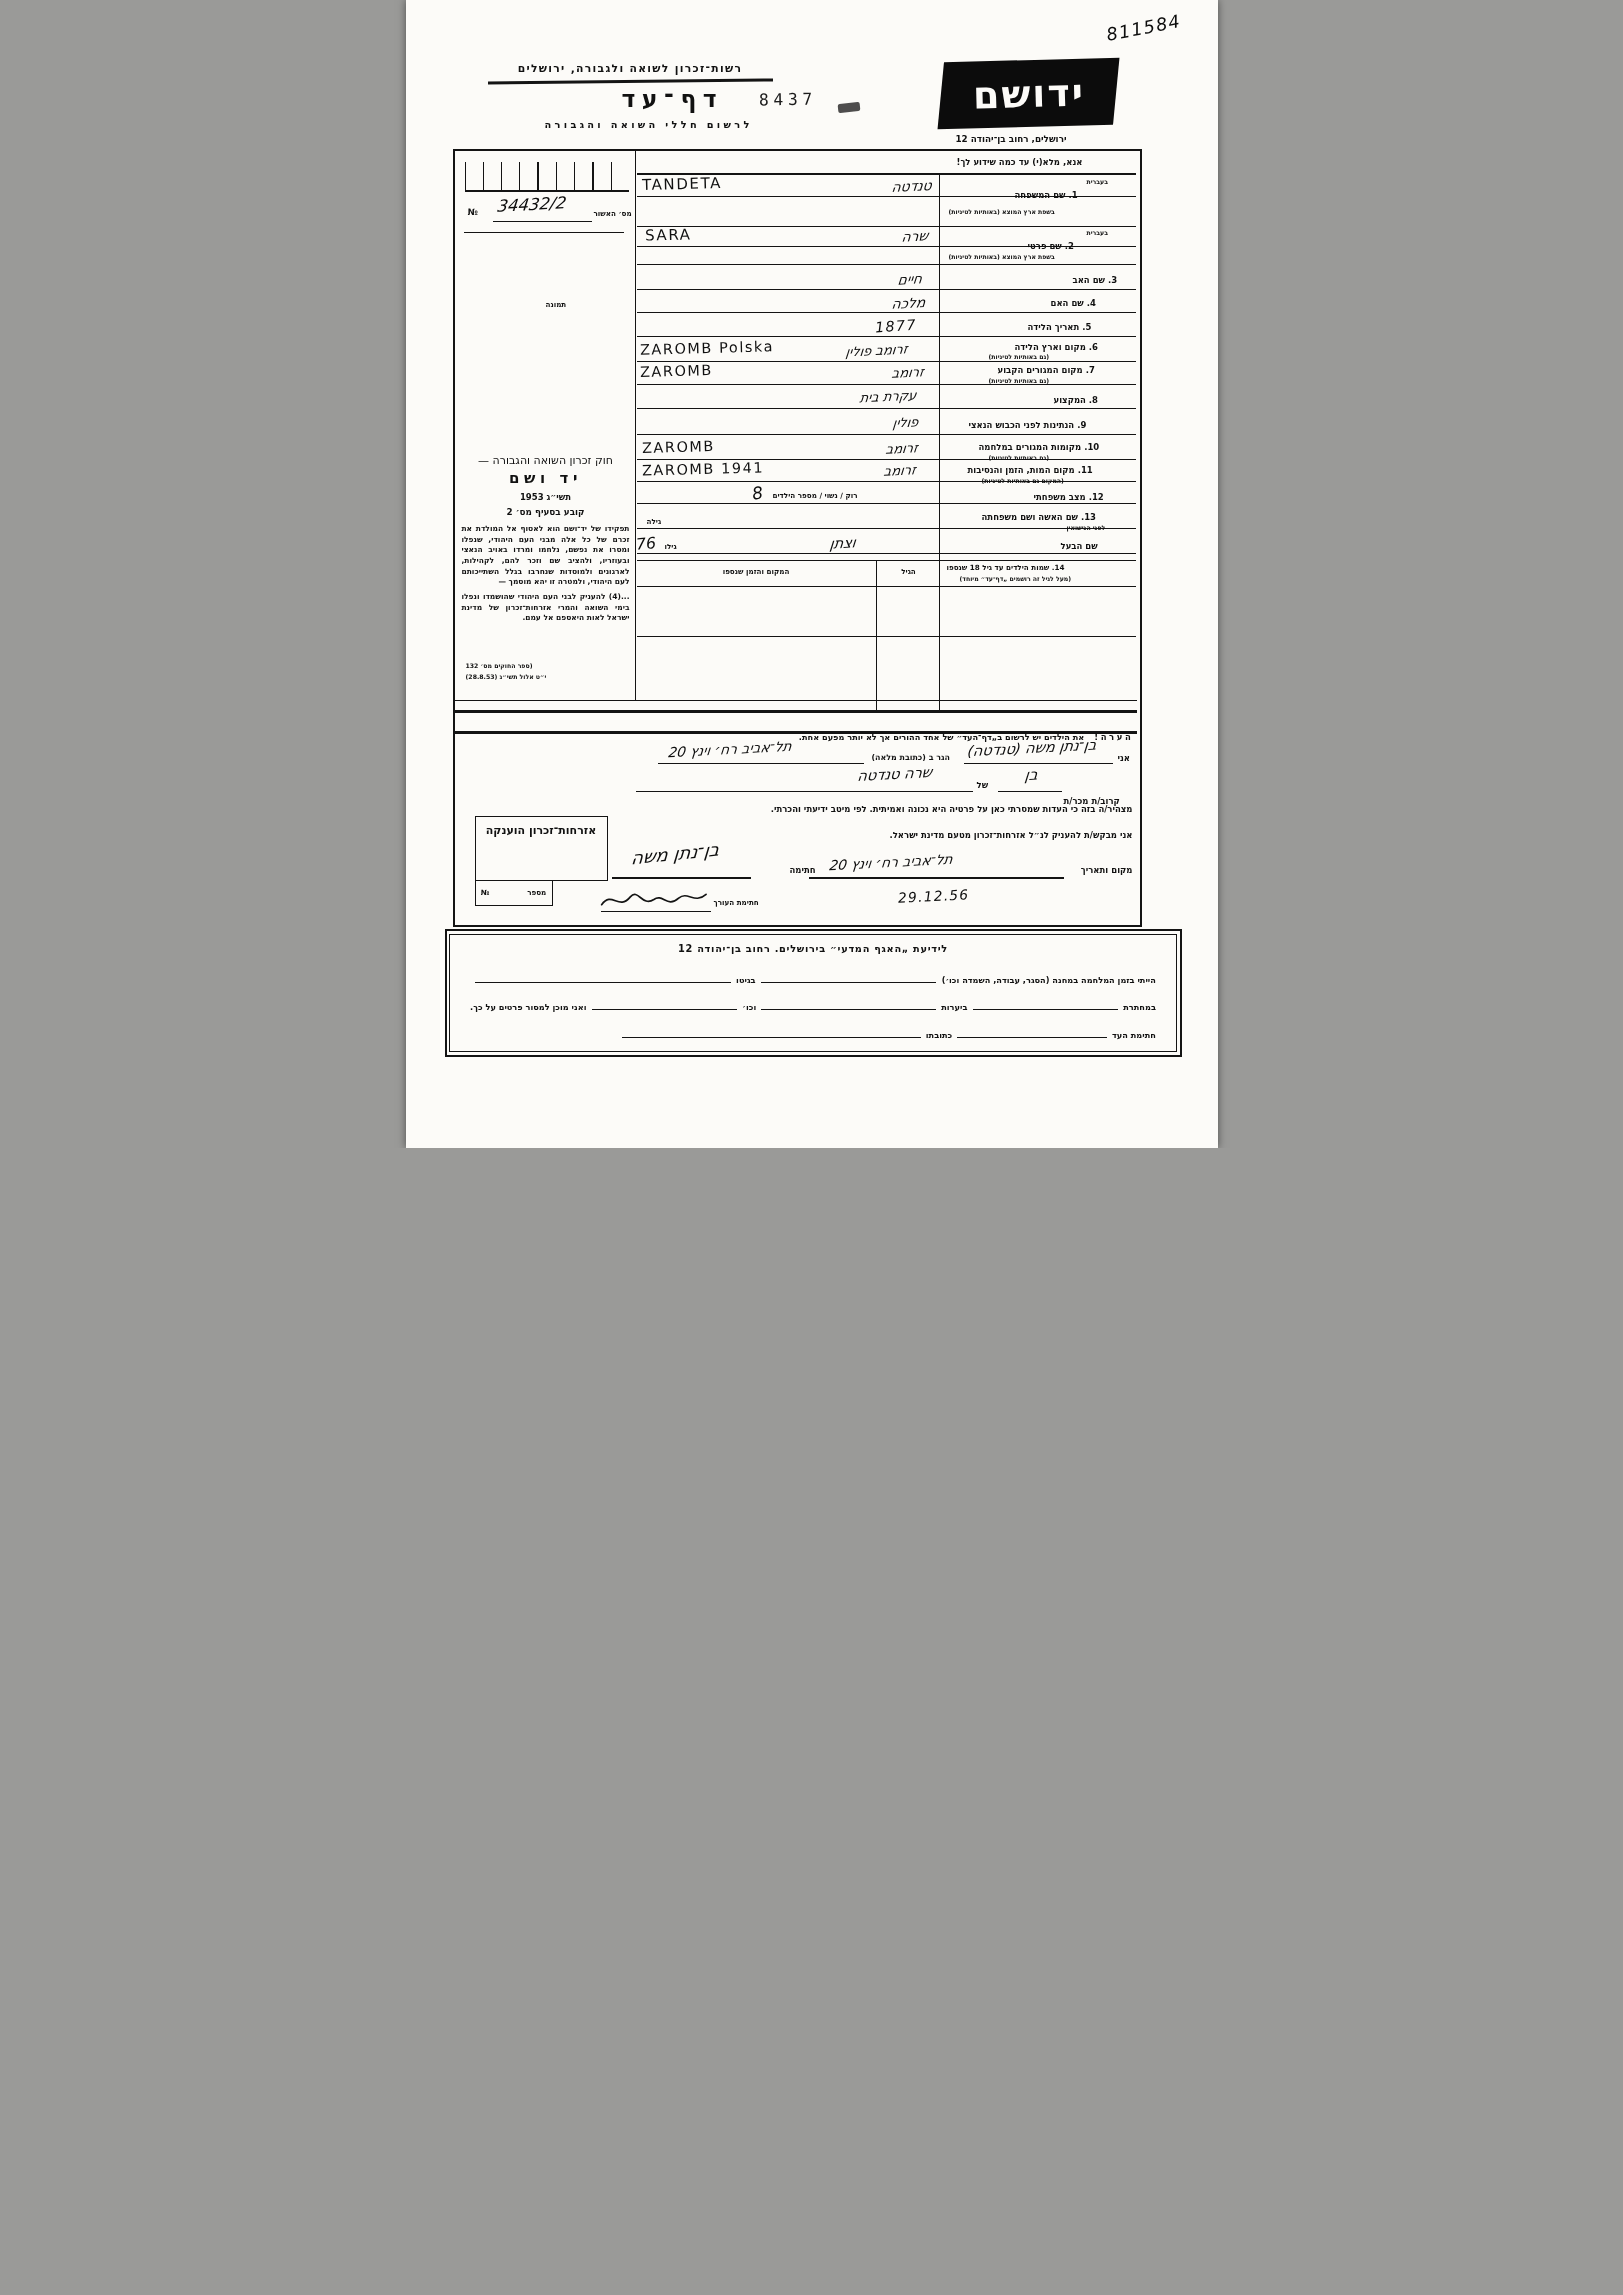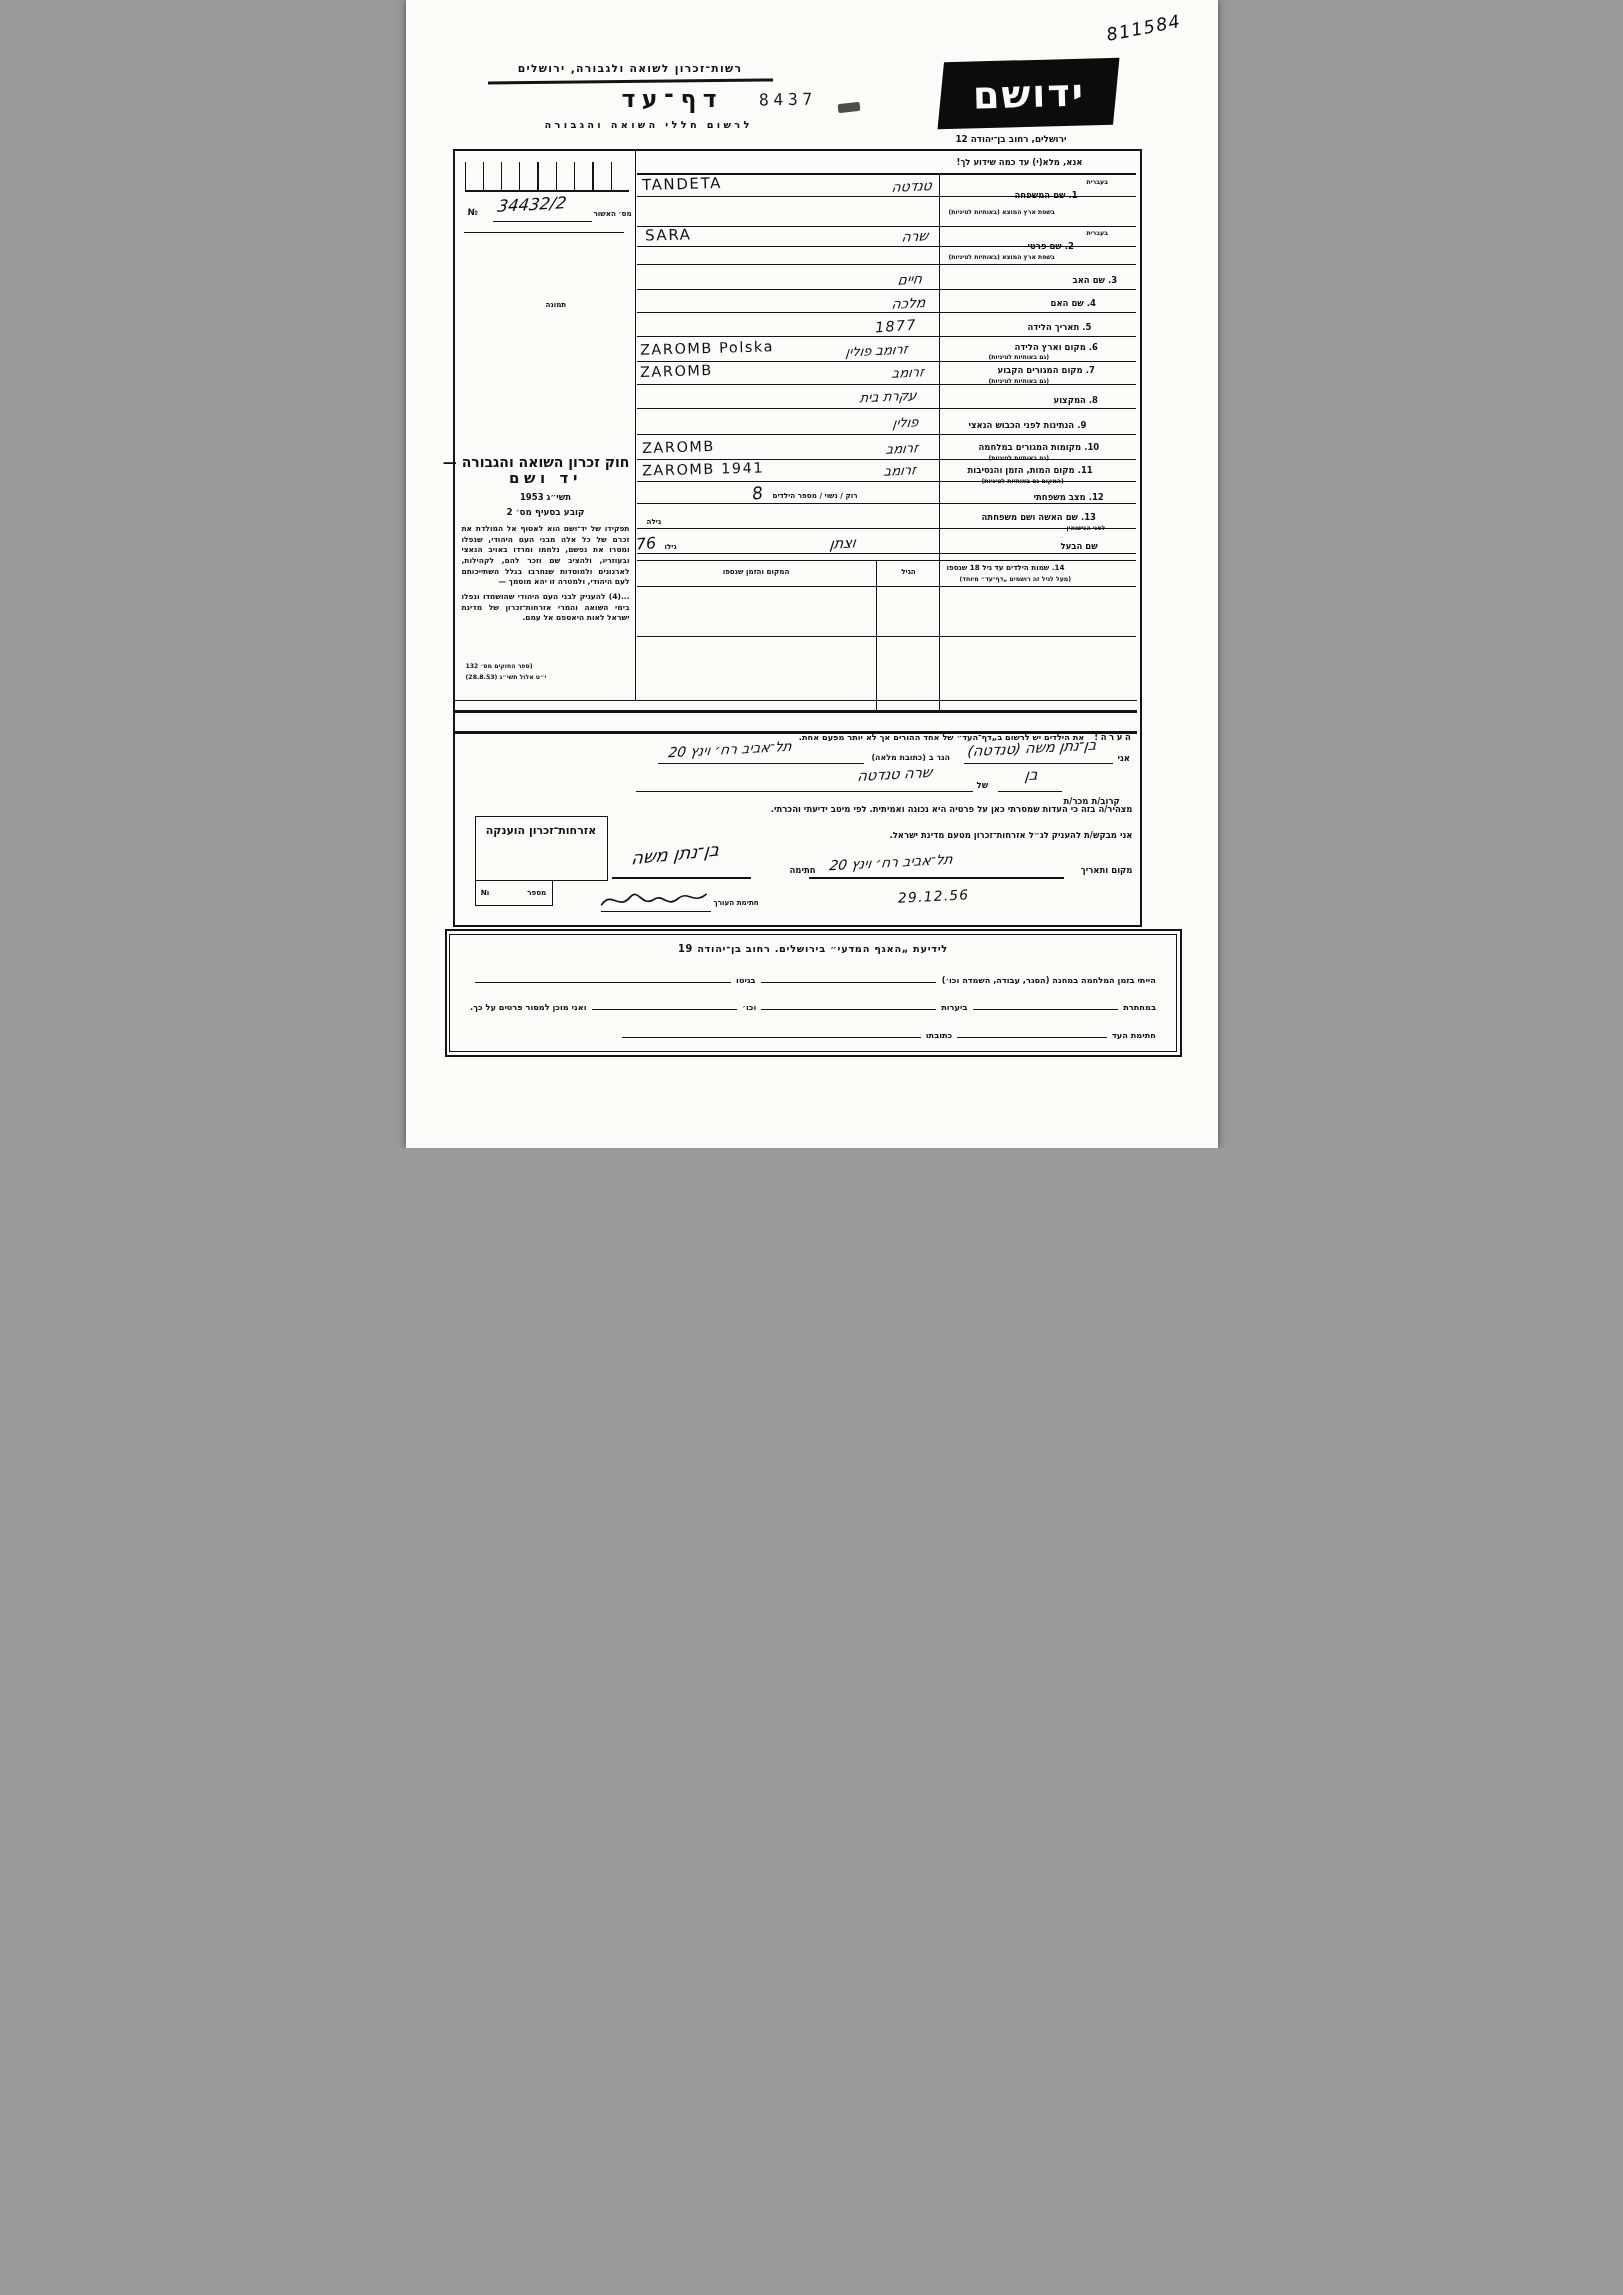--- a/index.html
+++ b/index.html
@@ -78,21 +78,21 @@
 
   <div class="comb" style="left:59px;top:162px;width:164px;height:27.5px;"></div>
   <div class="abs lbl" style="left:62px;top:207px;">№</div>
   <div class="abs hw hw-he" style="left:92px;top:195px;font-size:16.4px;">34432/2</div>
   <div class="line" style="left:87px;top:221px;width:99px;height:1.3px;"></div>
   <div class="abs lbl-sm" style="left:188px;top:209px;">מס׳ האשור</div>
   <div class="line" style="left:58px;top:232px;width:160px;height:1.3px;"></div>
 
   <div class="abs lbl-sm" style="left:140px;top:300px;">תמונה</div>
 
-  <div class="abs" style="left:56px;top:454px;width:168px;font-weight:bold;font-size:14px;">חוק זכרון השואה והגבורה —</div>
+  <div class="abs" style="left:56px;top:454px;width:168px;text-align:center;font-weight:normal;font-size:11px;">חוק זכרון השואה והגבורה —</div>
   <div class="abs" style="left:56px;top:469px;width:168px;text-align:center;font-weight:bold;font-size:15px;letter-spacing:4.6px;">יד ושם</div>
   <div class="abs" style="left:56px;top:492px;width:168px;text-align:center;font-weight:bold;font-size:8.5px;">תשי״ג 1953</div>
   <div class="abs" style="left:56px;top:507px;width:168px;text-align:center;font-weight:bold;font-size:8.8px;">קובע בסעיף מס׳ 2</div>
   <div class="abs" style="left:56px;top:524px;width:168px;white-space:normal;text-align:justify;font-weight:bold;font-size:7.5px;line-height:1.42;">תפקידו של יד־ושם הוא לאסוף אל המולדת את זכרם של כל אלה מבני העם היהודי, שנפלו ומסרו את נפשם, נלחמו ומרדו באויב הנאצי ובעוזריו, ולהציב שם וזכר להם, לקהילות, לארגונים ולמוסדות שנחרבו בגלל השתייכותם לעם היהודי, ולמטרה זו יהא מוסמך —</div>
   <div class="abs" style="left:56px;top:592px;width:168px;white-space:normal;text-align:justify;font-weight:bold;font-size:7.5px;line-height:1.42;">‏...(4) להעניק לבני העם היהודי שהושמדו ונפלו בימי השואה והמרי אזרחות־זכרון של מדינת ישראל לאות היאספם אל עמם.</div>
   <div class="abs note" style="left:60px;top:662px;">(ספר החוקים מס׳ 132</div>
   <div class="abs note" style="left:60px;top:673px;">י״ט אלול תשי״ג (28.8.53)</div>
 
   <div class="abs note" style="left:681px;top:178px;">בעברית</div>
   <div class="abs lbl" style="left:609px;top:190px;">1. שם המשפחה</div>
@@ -186,21 +186,21 @@
   <div class="thinbox" style="left:69px;top:816px;width:131px;height:63px;">
     <div style="margin-top:6.5px;text-align:center;font-weight:bold;font-size:11px;">אזרחות־זכרון הוענקה</div>
   </div>
   <div class="thinbox" style="left:69px;top:880px;width:76px;height:24px;">
     <span class="abs lbl-sm" style="right:5.2px;top:6.5px;position:absolute;">מספר</span>
     <span class="abs lbl-sm" style="left:5.2px;top:6.5px;position:absolute;">№</span>
   </div>
 
   <div class="box" style="left:39px;top:929px;width:733px;height:124px;">
     <div class="thinbox" style="left:2.6px;top:2.6px;right:2.6px;bottom:2.6px;border-width:1px;"></div>
-    <div style="position:absolute;right:0;left:0;top:11.8px;text-align:center;font-weight:bold;font-size:9.8px;letter-spacing:0.7px;">לידיעת „האגף המדעי״ בירושלים.   רחוב בן־יהודה 19</div>
+    <div style="position:absolute;right:0;left:0;top:11.8px;text-align:center;font-weight:bold;font-size:9.8px;letter-spacing:0.7px;">לידיעת „האגף המדעי״ בירושלים.   רחוב בן־יהודה 12</div>
 
     <div style="position:absolute;right:23.6px;left:23.6px;top:42px;display:flex;align-items:baseline;font-weight:bold;font-size:8.2px;">
       <span>הייתי בזמן המלחמה במחנה (הסגר, עבודה, השמדה וכו׳)</span>
       <span class="blank" style="flex:1.1;border-bottom:1.3px solid #141414;margin:0 5.2px;height:9.2px;"></span>
       <span>בגיטו</span>
       <span class="blank" style="flex:1.6;border-bottom:1.3px solid #141414;margin:0 5.2px;height:9.2px;"></span>
     </div>
 
     <div style="position:absolute;right:23.6px;left:23.6px;top:69px;display:flex;align-items:baseline;font-weight:bold;font-size:8.2px;">
       <span>במחתרת</span>

